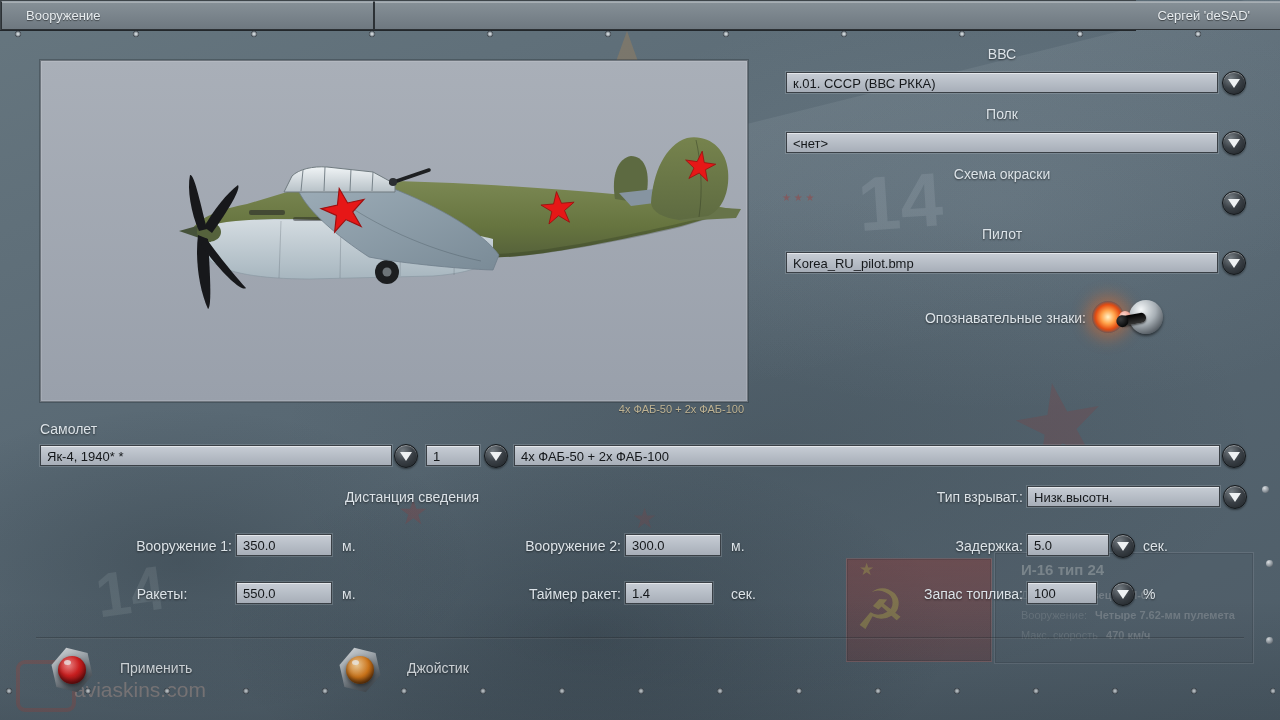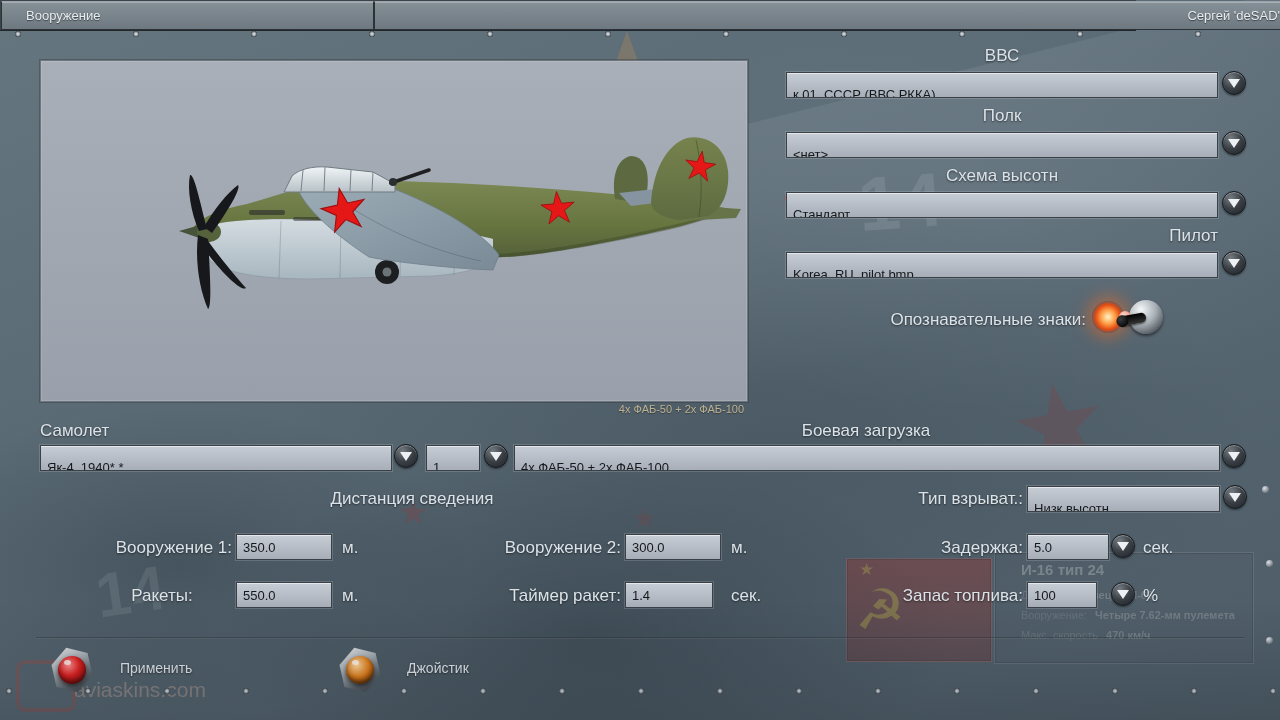--- a/index.html
+++ b/index.html
@@ -5,38 +5,38 @@
   html,body{margin:0;padding:0;background:#333;}
   #stage{position:relative;width:1280px;height:720px;overflow:hidden;
     font-family:"Liberation Sans",sans-serif;
     background:
       radial-gradient(ellipse 420px 220px at 14% 78%, rgba(25,35,42,.28), transparent 70%),
       radial-gradient(ellipse 520px 260px at 46% 88%, rgba(22,32,40,.30), transparent 70%),
       radial-gradient(ellipse 640px 300px at 78% 28%, rgba(165,180,190,.12), transparent 70%),
       radial-gradient(ellipse 700px 360px at 60% 62%, rgba(38,50,58,.22), transparent 70%),
       linear-gradient(160deg,#66767f 0%,#596974 42%,#4e5d68 100%);}
   .abs{position:absolute;}
-  .lbl{position:absolute;color:#dce3e8;font-size:17px;white-space:nowrap;
+  .lbl{position:absolute;color:#dce3e8;font-size:14px;white-space:nowrap;
     text-shadow:0 1px 2px rgba(0,0,0,.55);}
   
   #topbar{position:absolute;left:0;top:0;width:1136px;height:30px;background:#3d4449;
     border-bottom:1px solid #22272b;}
   .tab{position:absolute;top:1px;height:27px;background:linear-gradient(#869097,#6e7880);
     border:1px solid #2c3135;border-top-color:#9ba4ab;
     box-shadow:inset 0 1px 0 rgba(255,255,255,.28);color:#e7ecef;font-size:13px;
     line-height:27px;text-shadow:0 1px 1px rgba(0,0,0,.5);}
   
   .screwrow{position:absolute;height:9px;background-repeat:repeat-x;opacity:.85;
     background-image:radial-gradient(circle 3.2px at 4px 4px,#dde1e4 0 1px,#9aa2a8 1.8px,#3c434a 3px,transparent 3.6px);}
   .screw{position:absolute;width:7px;height:7px;border-radius:50%;
     background:radial-gradient(circle at 35% 30%,#dde1e4,#8c949b 55%,#3c434a);}
   
   .box{position:absolute;height:21px;box-sizing:border-box;background:linear-gradient(#c7cdd5,#a7aeb8);
     border:1px solid #3a4046;box-shadow:inset 0 1px 0 rgba(255,255,255,.55),0 0 0 1px rgba(220,228,233,.18);
-    color:#15181b;font-size:13px;line-height:19px;padding:12px 6px;overflow:hidden;white-space:nowrap;}
+    color:#15181b;font-size:13px;line-height:19px;padding:1px 6px;overflow:hidden;white-space:nowrap;}
   input.box{height:22px;line-height:20px;font-family:"Liberation Sans",sans-serif;outline:none;}
   
   .ddbtn{position:absolute;width:22px;height:22px;border-radius:50%;cursor:pointer;
     background:radial-gradient(circle at 35% 28%,#757d83,#3a4046 48%,#1d2226 100%);
     border:1px solid #14181b;box-shadow:inset 0 1px 1px rgba(255,255,255,.4),0 1px 2px rgba(0,0,0,.45);}
   .ddbtn::after{content:"";position:absolute;left:5px;top:7px;border-left:6px solid transparent;
     border-right:6px solid transparent;border-top:9px solid #eef1f3;}
   
   #viewer{position:absolute;left:40px;top:60px;width:706px;height:340px;
     background:linear-gradient(#a9afb8,#99a0ab);border:1px solid #6e757d;
@@ -123,21 +123,21 @@
   </div>
 
   <div id="redlogo"></div>
   <div id="watermark">aviaskins.com</div>
 
   <div id="topbar">
     <div class="tab" style="left:1px;width:371px;">
       <span style="margin-left:24px;">Вооружение</span>
     </div>
     <div class="tab" style="left:374px;width:905px;text-align:right;">
-      <span style="">Сергей 'deSAD'</span>
+      <span style="margin-right:30px;">Сергей 'deSAD'</span>
     </div>
   </div>
 
   <div class="screwrow" style="left:14px;top:30px;width:1252px;background-size:118px 9px;"></div>
   <div class="screwrow" style="left:5px;top:687px;width:1270px;background-size:79px 9px;"></div>
   <div class="screw" style="left:1262px;top:486px;"></div>
   <div class="screw" style="left:1266px;top:560px;"></div>
   <div class="screw" style="left:1266px;top:637px;"></div>
 
   <div id="viewer">
@@ -212,38 +212,36 @@
   <div id="caption">4х ФАБ-50 + 2х ФАБ-100</div>
 
   <div class="lbl" style="left:786px;top:46px;width:432px;text-align:center;">ВВС</div>
   <div class="box" style="left:786px;top:72px;width:432px;">к.01. СССР (ВВС РККА)</div>
   <div class="ddbtn" style="left:1222px;top:71px;"></div>
 
   <div class="lbl" style="left:786px;top:106px;width:432px;text-align:center;">Полк</div>
   <div class="box" style="left:786px;top:132px;width:432px;">&lt;нет&gt;</div>
   <div class="ddbtn" style="left:1222px;top:131px;"></div>
 
-  <div class="lbl" style="left:786px;top:166px;width:432px;text-align:center;">Схема высотн</div>
-  <div class="box" style="left:786px;top:192px;width:432px;">Стандарт</div>
+  <div class="lbl" style="left:786px;top:166px;width:432px;text-align:center;">Схема окраски</div>
   <div class="ddbtn" style="left:1222px;top:191px;"></div>
 
-  <div class="lbl" style="left:786px;top:226px;width:432px;text-align:right;">Пилот</div>
+  <div class="lbl" style="left:786px;top:226px;width:432px;text-align:center;">Пилот</div>
   <div class="box" style="left:786px;top:252px;width:432px;">Korea_RU_pilot.bmp</div>
   <div class="ddbtn" style="left:1222px;top:251px;"></div>
 
   <div class="lbl" style="left:790px;top:310px;width:296px;text-align:right;">Опознавательные знаки:</div>
   <div class="abs" style="left:1092px;top:298px;width:72px;height:38px;cursor:pointer;">
     <div class="tglow"></div>
     <div class="tnut"></div>
     <div class="ttip"></div>
     <div class="tlever"></div>
   </div>
 
   <div class="lbl" style="left:40px;top:421px;width:352px;text-align:left;">Самолет</div>
-  <div class="lbl" style="left:640px;top:421px;width:452px;text-align:center;">Боевая загрузка</div>
 
   <div class="box" style="left:40px;top:445px;width:352px;">Як-4, 1940* *</div>
   <div class="ddbtn" style="left:394px;top:444px;"></div>
 
   <div class="box" style="left:426px;top:445px;width:54px;">1</div>
   <div class="ddbtn" style="left:484px;top:444px;"></div>
 
   <div class="box" style="left:514px;top:445px;width:706px;">4х ФАБ-50 + 2х ФАБ-100</div>
   <div class="ddbtn" style="left:1222px;top:444px;"></div>
 

